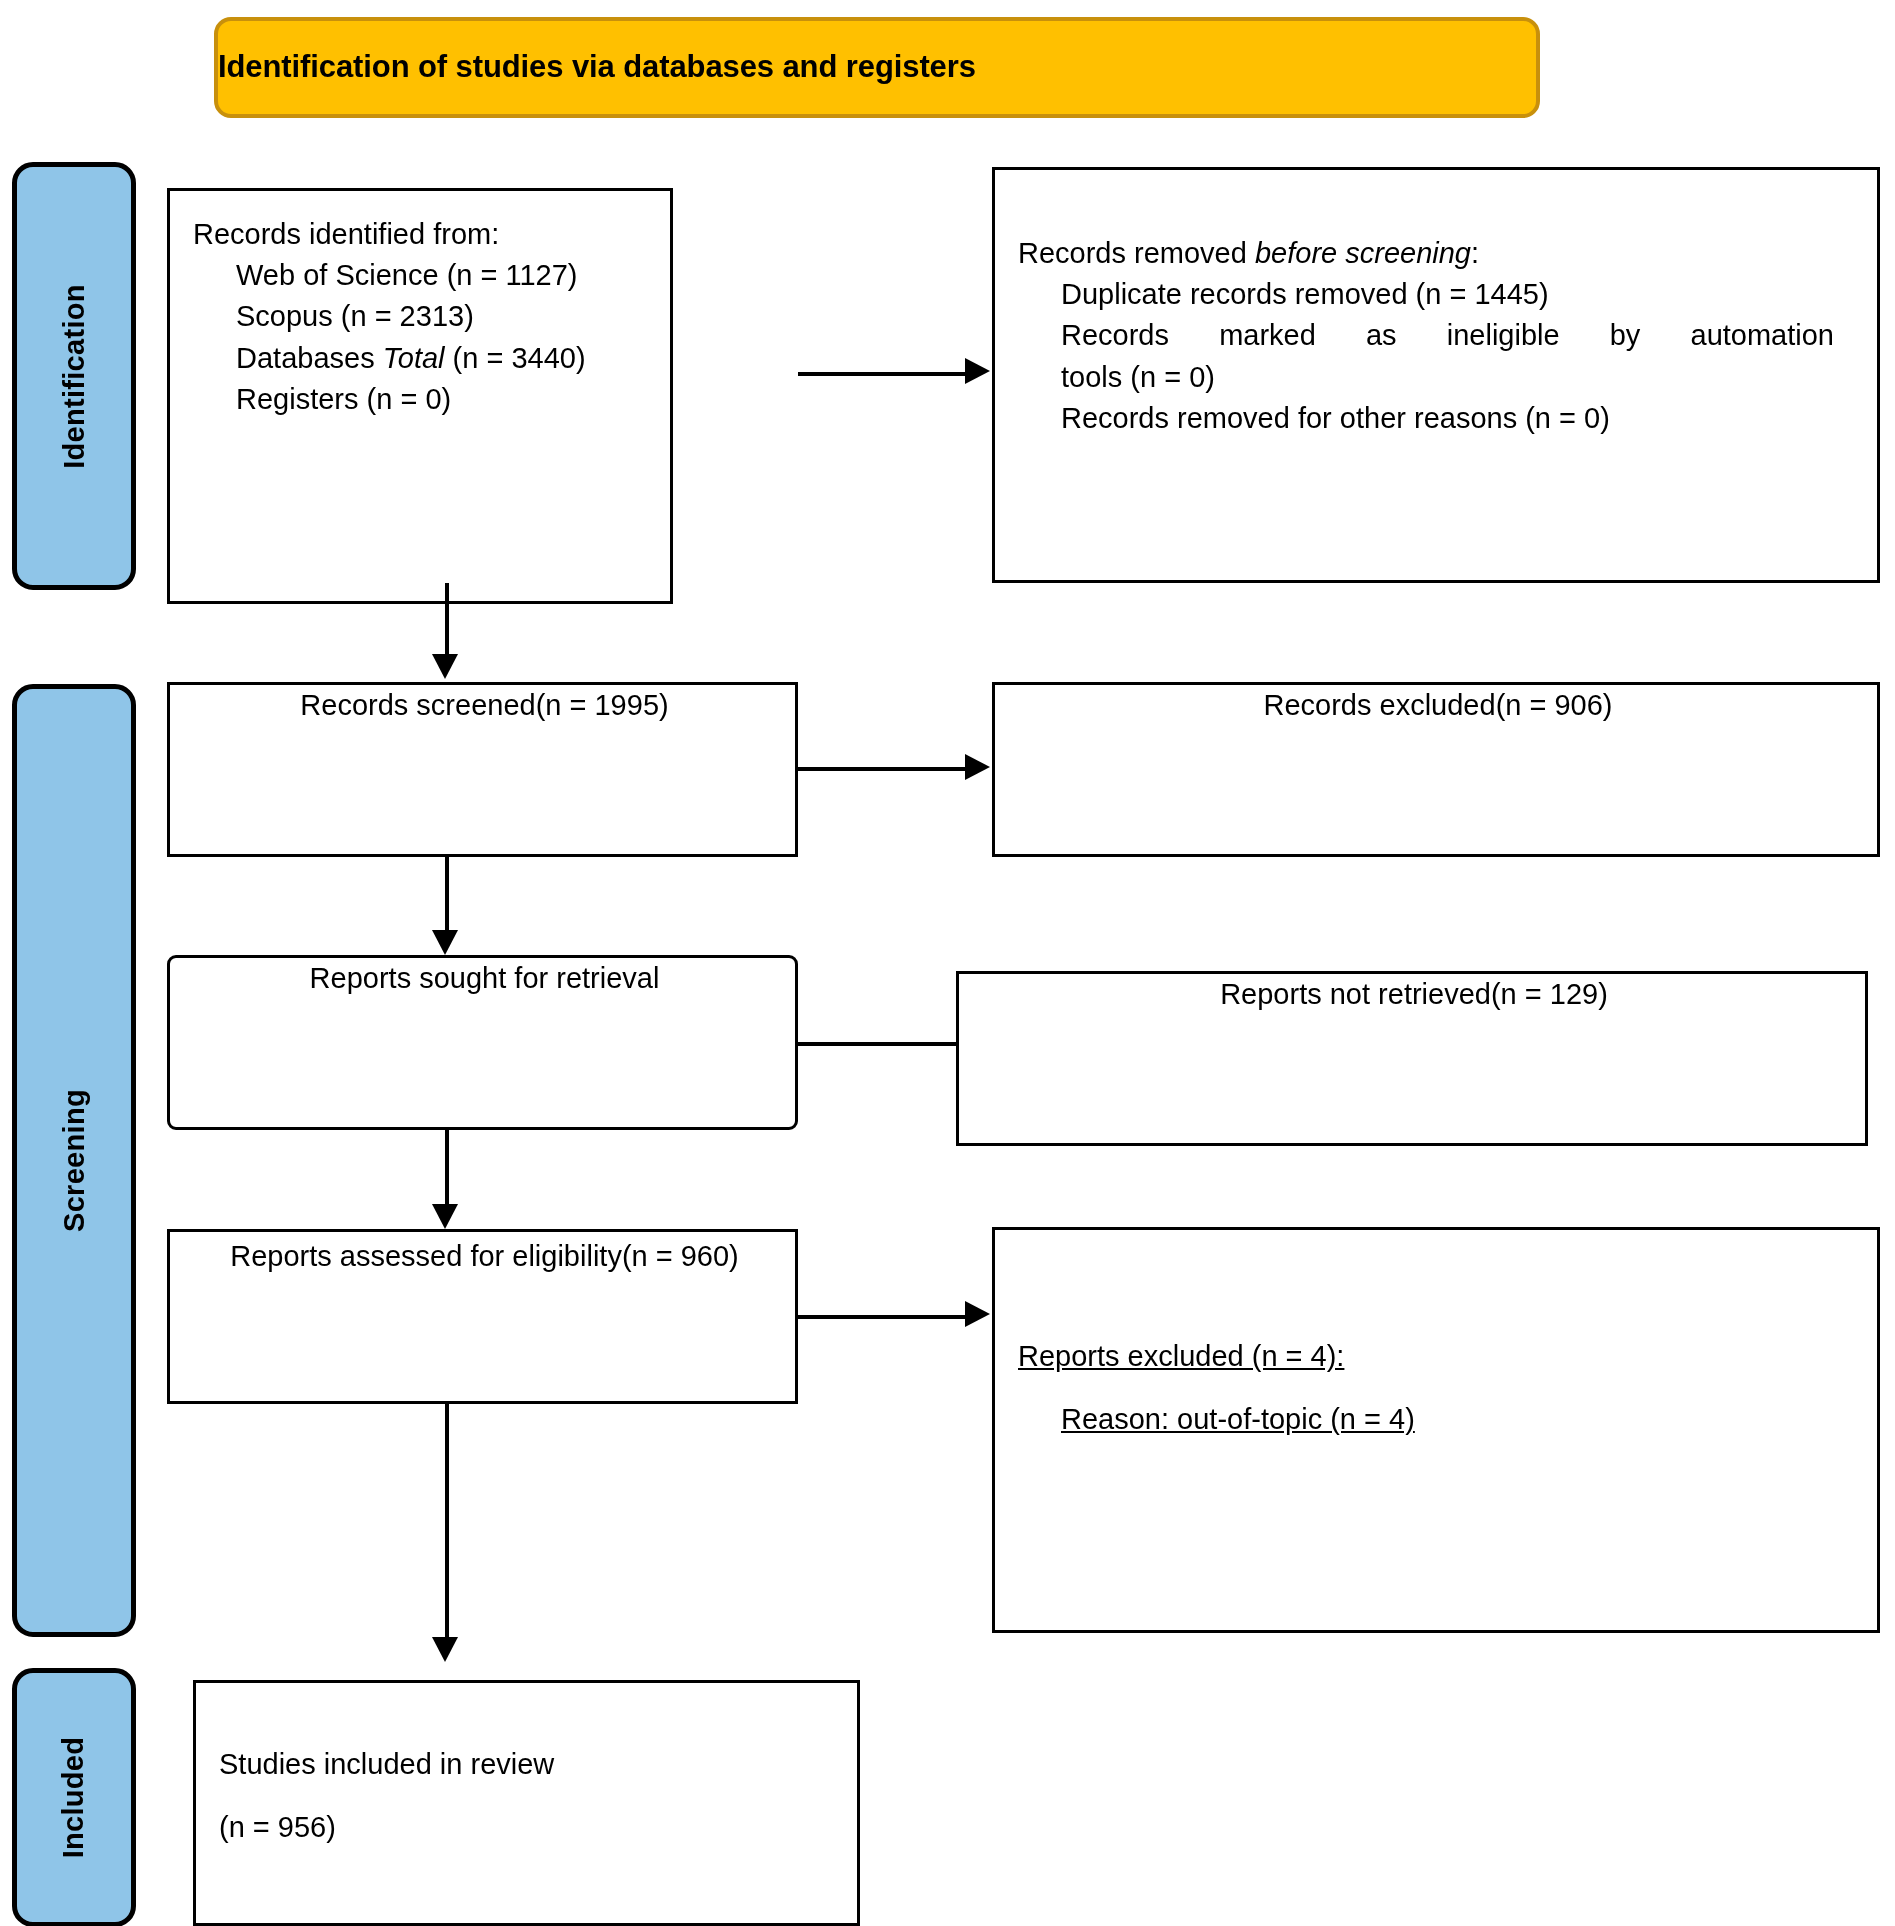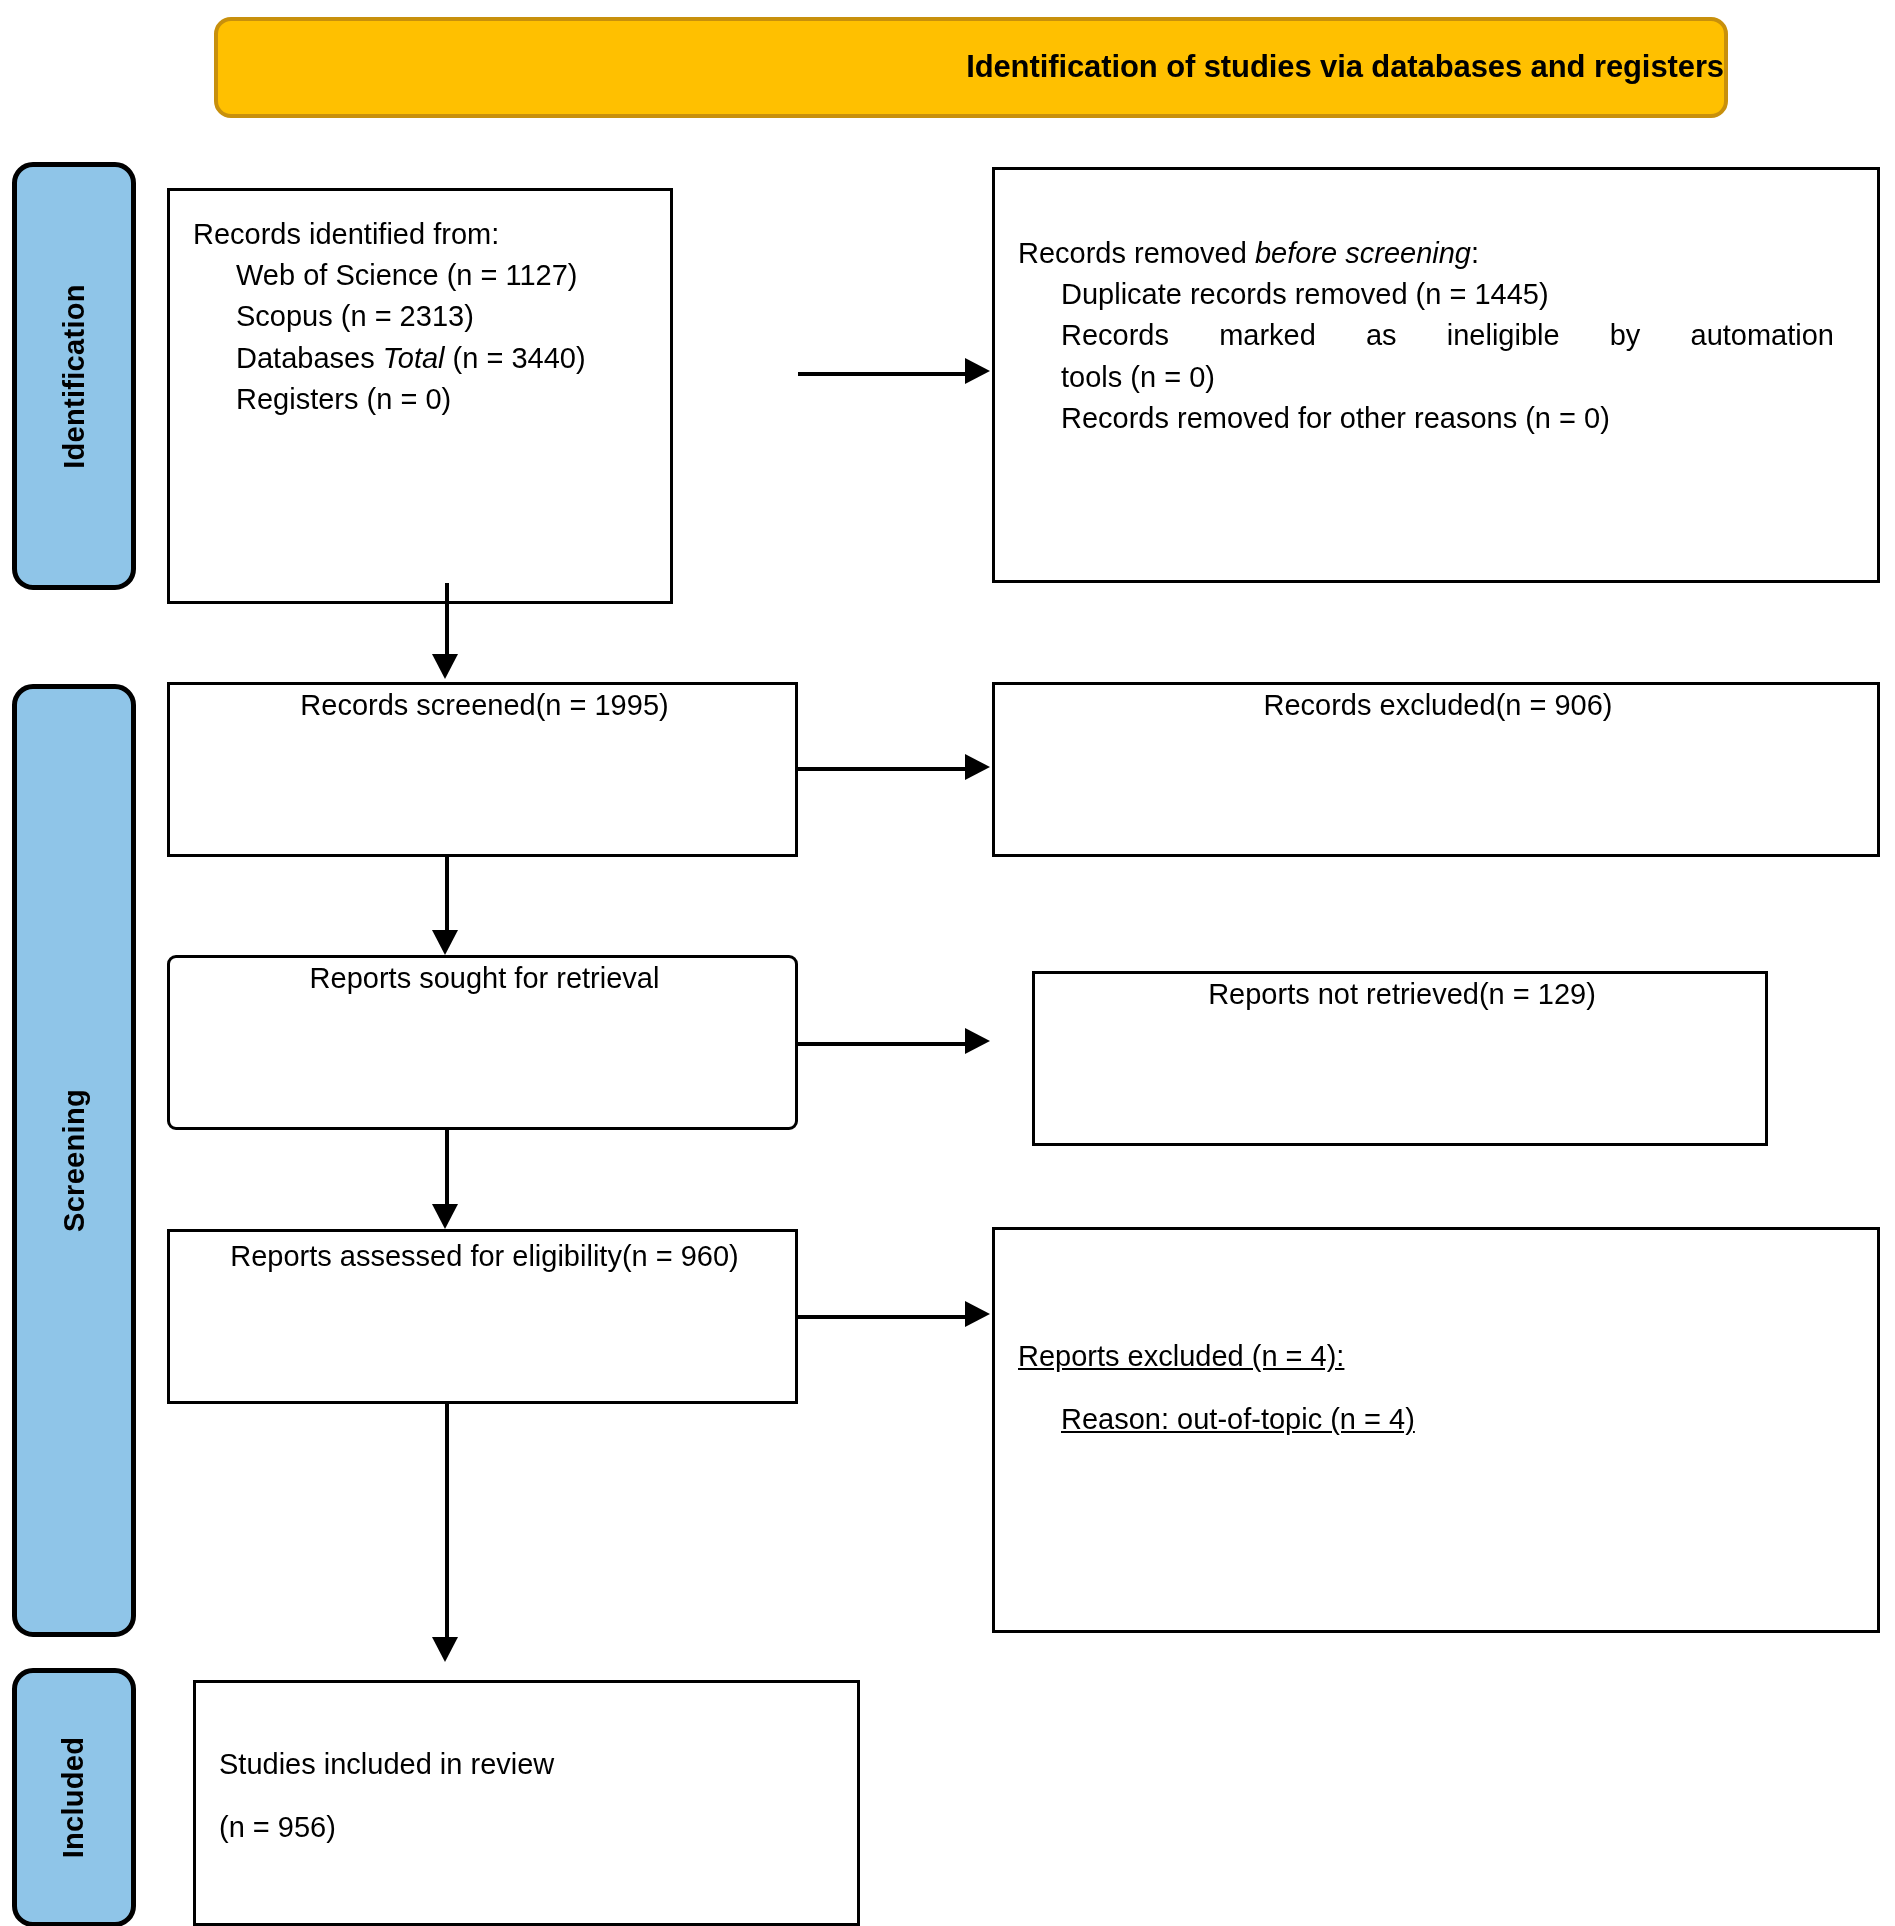--- a/index.html
+++ b/index.html
@@ -15,29 +15,29 @@
     background: #ffffff;
     font-family: "Liberation Sans", sans-serif;
     overflow: hidden;
   }
 
   
   .banner {
     position: absolute;
     left: 214px;
     top: 16.7px;
-    width: 1514px;
+    width: 1326px;
     height: 101px;
     background: #FFC000;
     border: 4.6px solid #C8900C;
     border-radius: 17px;
     box-sizing: border-box;
     display: flex;
     align-items: center;
-    justify-content: flex-end;
+    justify-content: flex-start;
   }
   .banner-title {
     font-size: 31px;
     font-weight: bold;
     color: #000000;
     letter-spacing: -0.1px;
     text-align: center;
   }
 
   
@@ -199,21 +199,21 @@
   <div class="box" style="left:167px; top:955px; width:631px; height:175px;border-radius:9px;">
     <div class="box-inner vcenter" style="padding-top:0; padding-bottom:0;">
       <div class="line">Reports sought for retrieval</div>
       <div class="gapline"></div>
     </div>
   </div>
 
   <div class="hline" style="left:798px; top:1042px; width:167px;"></div>
   <div class="arrow-right" style="left:965px; top:1028px;"></div>
 
-  <div class="box" style="left:1032px; top:971px; width:736px; height:175px;">
+  <div class="box" style="left:956px; top:971px; width:912px; height:175px;">
     <div class="box-inner vcenter" style="padding-top:0; padding-bottom:0;">
       <div class="line">Reports not retrieved</div>
       <div class="gapline"></div>
       <div class="line">(n = 129)</div>
     </div>
   </div>
 
   <div class="vline" style="left:445px; top:1130px; height:76px;"></div>
   <div class="arrow-down" style="left:432px; top:1204px;"></div>
 

